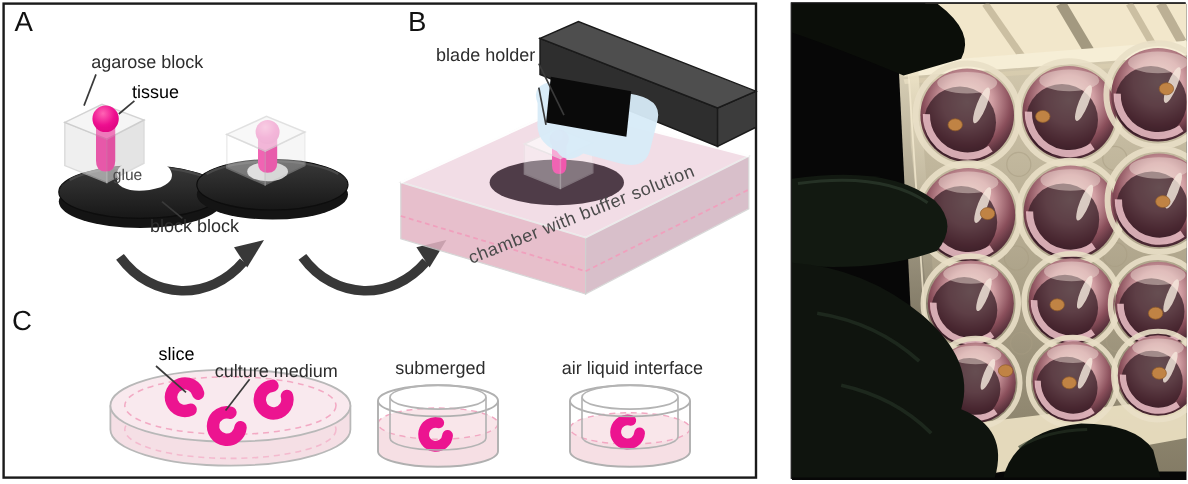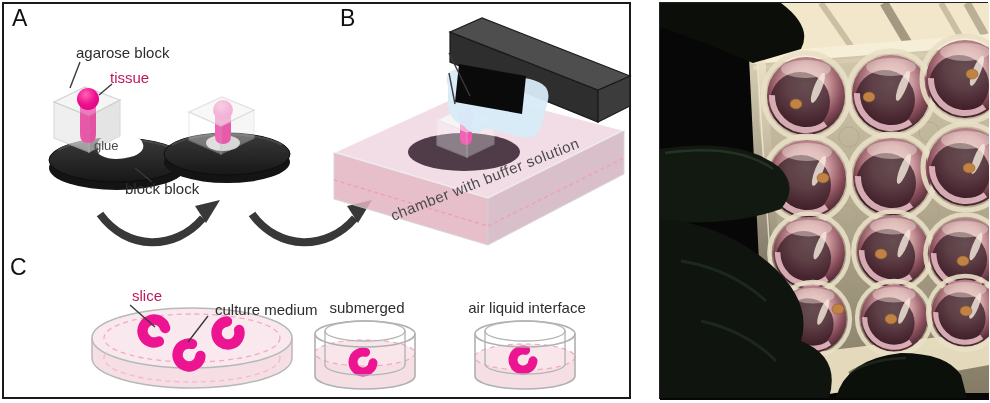--- a/index.html
+++ b/index.html
@@ -6,21 +6,21 @@
   .stage{position:relative;width:990px;height:403px;background:#ffffff;overflow:hidden;
          font-family:"Liberation Sans",sans-serif;}
   .schematic{position:absolute;left:2px;top:2px;width:629px;height:397px;
              border:2.5px solid #1a1a1a;box-sizing:border-box;background:#ffffff;}
   .schematic svg{position:absolute;left:0;top:0;}
   .photo{position:absolute;left:659px;top:2px;width:329px;height:397px;
          border:1.5px solid #222;box-sizing:border-box;background:#070707;}
   .photo svg{position:absolute;left:0;top:0;}
   .lbl{position:absolute;font-size:15px;color:#2d2d2d;line-height:1.15;white-space:nowrap;}
   .panel-letter{position:absolute;font-size:23px;color:#111;}
-  .magenta{color:#be185d;}
+  .magenta{color:#000000;}
   .gray{color:#4a4a4a;}
   .right{text-align:right;}
   .center{text-align:center;}
   .rot{transform:rotate(-21.5deg);transform-origin:left top;letter-spacing:.5px;}
   .glue-lbl{font-size:13px;color:#4a4a4a;}
 </style>
 </head>
 <body>
 
 <div class="stage">
@@ -159,24 +159,25 @@
 
     <div class="panel-letter" style="left:8px;top:1px;">A</div>
     <div class="panel-letter" style="left:336px;top:1px;">B</div>
     <div class="panel-letter" style="left:6px;top:250px;">C</div>
 
     <div class="lbl" style="left:58px;top:40px;margin-left:14px;">agarose block</div>
     <div class="lbl magenta" style="left:106px;top:65px;">tissue</div>
     <div class="lbl glue-lbl" style="left:90px;top:135px;">glue</div>
     <div class="lbl" style="left:121px;top:176px;">block block</div>
 
+    <div class="lbl right" style="left:338px;top:34px;width:104px;">blade holder</div>
     <div class="lbl gray rot" style="left:384px;top:204px;">chamber with buffer solution</div>
 
     <div class="lbl magenta" style="left:108px;top:283px;margin-left:20px;">slice</div>
-    <div class="lbl" style="left:175px;top:297px;margin-left:36px;">culture medium</div>
+    <div class="lbl" style="left:175px;top:297px;">culture medium</div>
     <div class="lbl center" style="left:311px;top:295px;width:104px;">submerged</div>
     <div class="lbl center" style="left:453px;top:295px;width:140px;">air liquid interface</div>
   </div>
 
   <div class="photo">
     <svg width="329" height="397" viewBox="659 2 329 397">
       <defs>
         <clipPath id="pc">
             <rect x="659" y="2" width="329" height="397"></rect>
           </clipPath>

